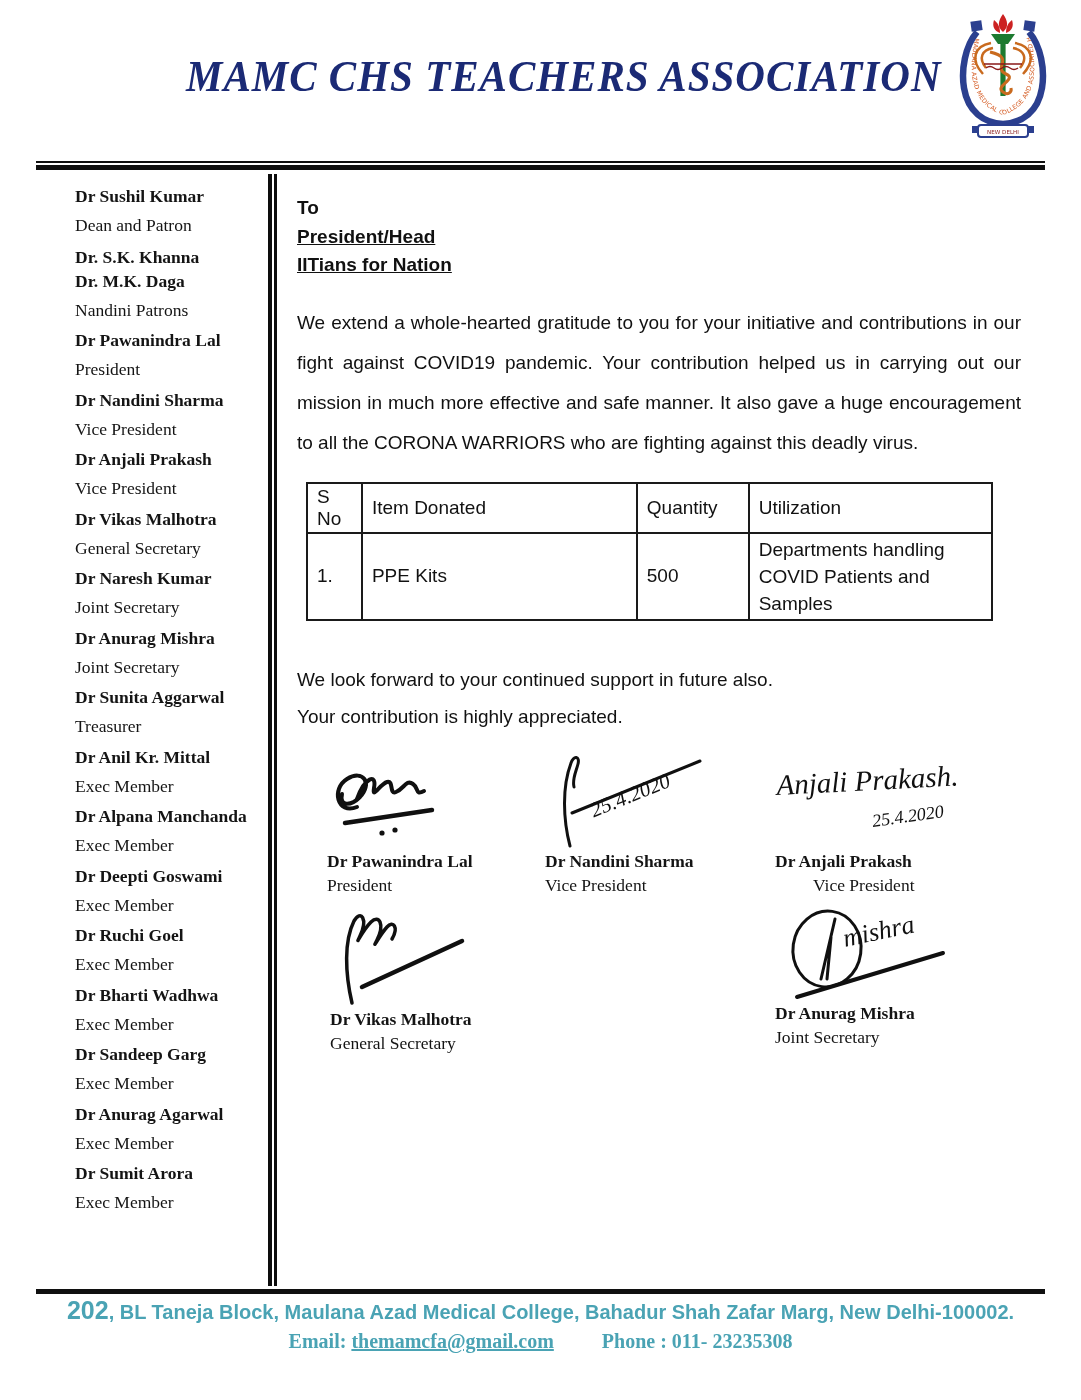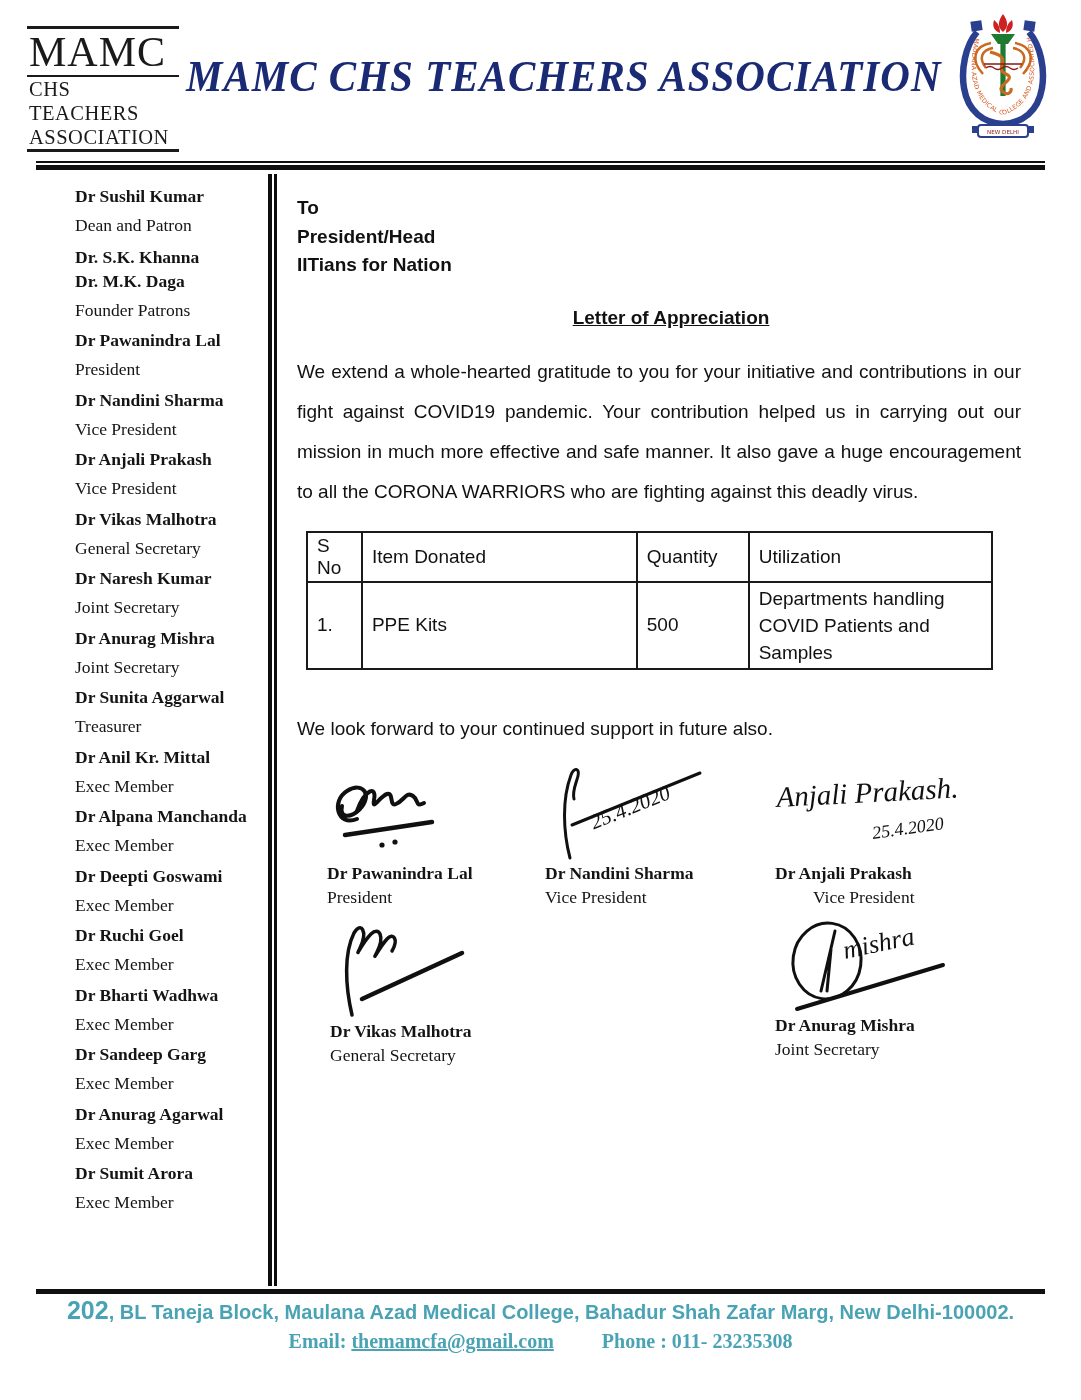--- a/index.html
+++ b/index.html
@@ -68,21 +68,21 @@
   .vd-thick{width:4px;background:#0d0d0d;}
   .vd-gap{width:2px;}
   .vd-thin{width:2.5px;background:#0d0d0d;}
   .main{
     flex:1;position:relative;
     padding:20px 0 0 19px;
     font-size:19px;
   }
   .to-block{font-weight:bold;line-height:28.5px;}
   .to-line{display:inline-block;}
-  .u{text-align:center;}
+  .u{text-decoration:underline;text-align:center;}
   .letter-heading{
     text-align:center;font-weight:bold;
     text-decoration:underline;
     margin-top:27px;
   }
   .body-par{
     margin-top:23px;
     width:724px;
     line-height:40px;
     text-align:justify;
@@ -152,28 +152,20 @@
   .em-green{fill:#1d7a30;}
   .em-red{fill:#cc2222;}
   .em-orange{stroke:#c96a1e;fill:none;}
   .em-ringtext{fill:#d4581e;font-family:"DejaVu Sans",sans-serif;}
   .em-motto{stroke:#8a1a1a;fill:none;}
 </style>
 </head>
 <body>
 
 <div class="header">
-  <div class="logo-box">
-    <div class="logo-rule"></div>
-    <div class="logo-main">MAMC</div>
-    <div class="logo-rule thin"></div>
-    <div class="logo-sub">CHS TEACHERS</div>
-    <div class="logo-sub">ASSOCIATION</div>
-    <div class="logo-rule"></div>
-  </div>
 
   <div class="main-title">MAMC CHS TEACHERS ASSOCIATION</div>
 
   <svg class="emblem" viewBox="0 0 110 132">
 
     <defs>
       <path id="ringpath" d="M 27,26 C 20,60 22,92 55,103 C 88,92 90,60 83,26"></path>
     </defs>
     <text font-size="6.2" class="em-ringtext" letter-spacing="0.2">
       <textPath href="#ringpath">MAULANA AZAD MEDICAL COLLEGE AND ASSOCIATED HOSPITALS</textPath>
@@ -217,21 +209,21 @@
             <div class="member-name">Dr Sushil Kumar</div>
           </div>
     <div class="member-role">Dean and Patron</div>
   </div>
 
   <div class="member gap-after">
     <div class="member-names multi">
             <div class="member-name">Dr. S.K. Khanna</div>
             <div class="member-name">Dr. M.K. Daga</div>
           </div>
-    <div class="member-role">Founder Patrons</div>
+    <div class="member-role">Nandini Patrons</div>
   </div>
 
   <div class="member">
     <div class="member-names">
             <div class="member-name">Dr Pawanindra Lal</div>
           </div>
     <div class="member-role">President</div>
   </div>
 
   <div class="member">
@@ -340,21 +332,20 @@
       <div class="vd-thin"></div>
   </div>
 
   <div class="main">
     <div class="to-block">
       <div>To</div>
       <div class="to-line u">President/Head</div><br>
       <div class="to-line u">IITians for Nation</div>
     </div>
 
-    <div class="letter-heading">Letter of Appreciation</div>
 
     <div class="body-par">We extend a whole-hearted gratitude to you for your initiative and contributions in our fight against COVID19 pandemic. Your contribution helped us in carrying out our mission in much more effective and safe manner. It also gave a huge encouragement to all the CORONA WARRIORS who are fighting against this deadly virus.</div>
 
     <table class="donation">
       <thead>
         <tr>
           <th class="c-sno">S No</th>
           <th class="c-item">Item Donated</th>
           <th class="c-qty">Quantity</th>
           <th class="c-util">Utilization</th>
@@ -365,20 +356,21 @@
           <td class="c-sno">1.</td>
           <td class="c-item bold">PPE Kits</td>
           <td class="c-qty bold">500</td>
           <td class="c-util">Departments handling COVID Patients and Samples</td>
         </tr>
       </tbody>
     </table>
 
     <div class="closing">
       <div>We look forward to your continued support in future also.</div>
+      <div>Your contribution is highly appreciated.</div>
     </div>
 
     <div class="sign-area">
 
       <div class="sig sig1">
         <svg width="150" height="92" viewBox="0 0 150 92">
           <path class="sig-stroke" stroke-width="4" d="M30,50 C10,58 4,32 20,22 C36,12 46,26 33,40 C24,49 12,50 15,37"></path>
           <path class="sig-stroke" stroke-width="4" d="M30,42 C38,20 50,16 47,31 C45,43 53,27 60,25 C67,23 62,38 69,35 C77,32 79,22 86,27 C92,31 88,39 97,34"></path>
           <path class="sig-stroke" stroke-width="4.5" d="M18,66 L105,53"></path>
           <circle cx="55" cy="76" r="2.6" fill="#101010"></circle>

